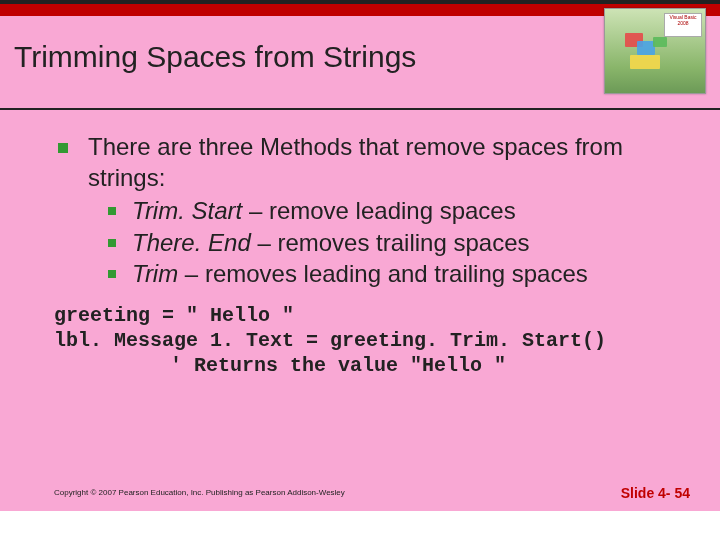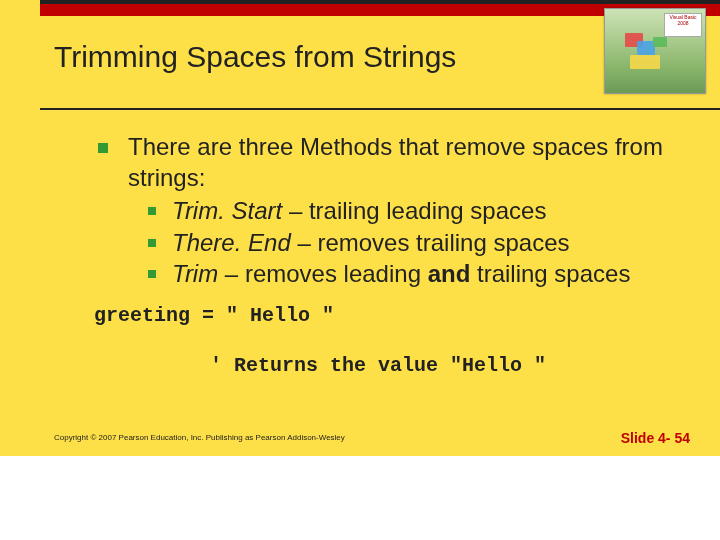--- a/index.html
+++ b/index.html
@@ -6,25 +6,24 @@
     margin: 0;
     padding: 0;
     width: 720px;
     height: 540px;
     overflow: hidden;
     background: #fff;
     font-family: Arial, Helvetica, sans-serif;
   }
   .slide {
     width: 720px;
-    height: 456px;
-    position: relative;
-    box-sizing: border-box;
-    background: #fde047;
-    padding-left: 40px;
+    height: 511px;
+    position: relative;
+    box-sizing: border-box;
+    background: #f9a8d4;
   }
   .top-bar {
     width: 100%;
     height: 12px;
     background: #c00000;
     border-top: 4px solid #222;
   }
   .header-area {
     position: relative;
     height: 94px;
@@ -119,21 +118,21 @@
     top: 12px;
     width: 8px;
     height: 8px;
     background: #339933;
   }
   .meth {
     font-style: italic;
     margin-top: 33px;
   }
   .bold {
-    font-weight: bold;
+    font-weight: normal;
   }
   .code-block {
     margin: 14px 0 0 0;
     font-family: "Courier New", monospace;
     font-size: 20px;
     font-weight: bold;
     line-height: 1.25;
     color: #222;
   }
   .code-indent {
@@ -182,35 +181,35 @@
       </div>
     </div>
   </div>
 
   <div class="body">
     <ul class="level1">
       <li>
         <span>There are three Methods that remove spaces from strings:</span>
         <ul class="level2">
           <li>
-            <span class="meth">Trim. Start</span><span> – trailing leading spaces</span>
+            <span class="meth">Trim. Start</span><span> – remove leading spaces</span>
           </li>
           <li>
             <span class="meth">There. End</span><span> – removes trailing spaces</span>
           </li>
           <li>
             <span class="meth">Trim</span><span> – removes leading </span><span class="bold">and</span><span> trailing spaces</span>
           </li>
         </ul>
       </li>
     </ul>
 
     <div class="code-block">
       <span>greeting = " Hello "</span><br>
-      <br>
+      <span>lbl. Message 1. Text = greeting. Trim. Start()</span><br>
       <span class="code-indent">' Returns the value "Hello "</span>
     </div>
 
   </div>
 
   <div class="footer">
     <span class="copy">Copyright © 2007 Pearson Education, Inc. Publishing as Pearson Addison-Wesley</span>
     <span class="slideno">Slide 4- 54</span>
   </div>
 </div>

